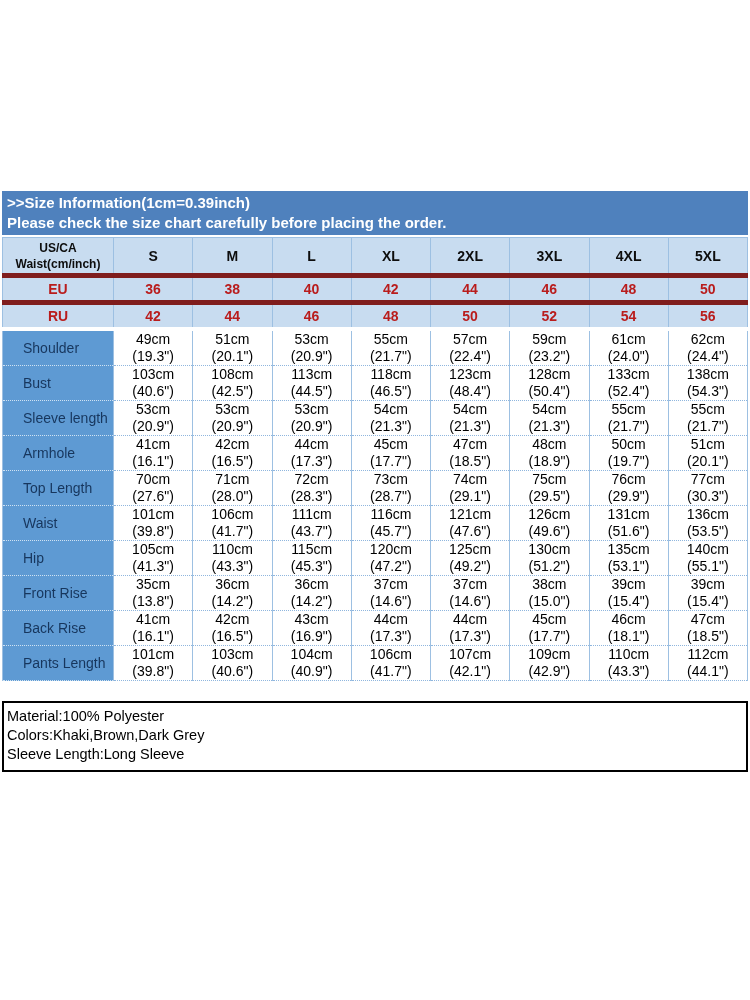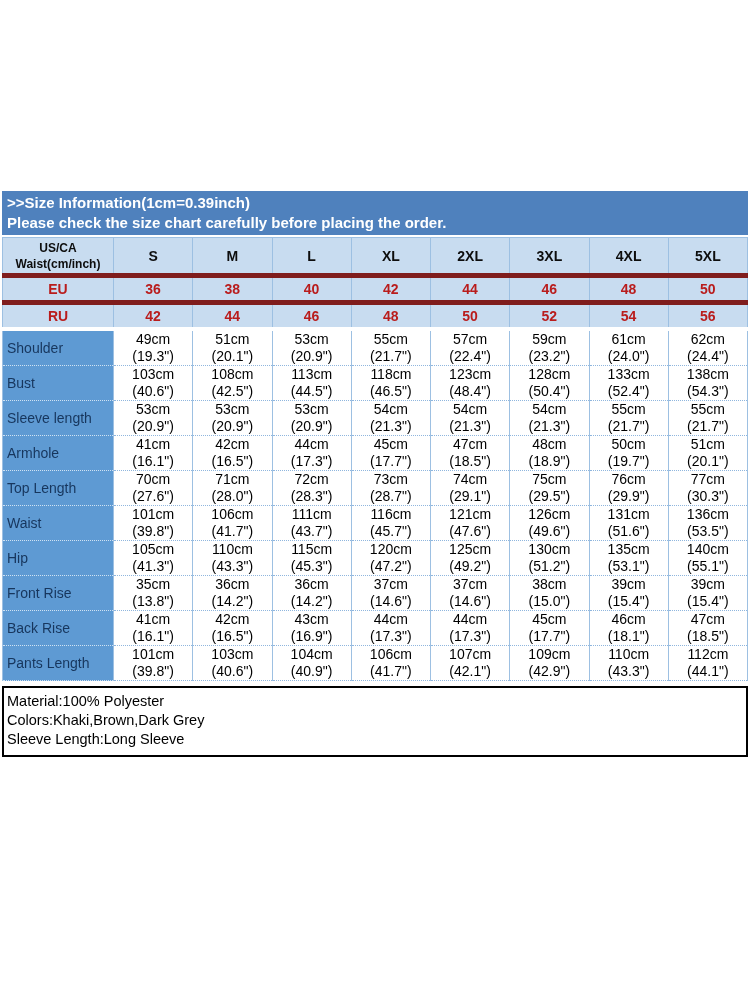--- a/index.html
+++ b/index.html
@@ -45,27 +45,27 @@
   }
   tbody.measure td{
     background:#ffffff;color:#000;font-size:14px;line-height:17px;
     height:34px;text-align:center;
     border-left:1px solid var(--grid);border-right:1px solid var(--grid);
     border-top:1px dotted var(--grid-dot);border-bottom:1px dotted var(--grid-dot);
   }
   tbody.measure tr.sep td{border-top:4px solid #ffffff;}
   tbody.measure td.mlabel{
     background:var(--label-bg);color:var(--label-text);
-    text-align:left;padding-left:4px;font-size:14px;font-weight:400;
+    text-align:left;padding-left:20px;font-size:14px;font-weight:400;
     border-top:1px dotted #cfe2f3;border-bottom:1px dotted #cfe2f3;
   }
   tbody.measure tr.sep td.mlabel{border-top:4px solid #ffffff;}
 
   .info-box{
-    margin-top:5px;border:2px solid #000000;background:#ffffff;
+    margin-top:20px;border:2px solid #000000;background:#ffffff;
     padding:4px 4px 6px 3px;color:#000;font-size:14.5px;line-height:19px;
   }
 </style>
 </head>
 <body>
 
 <div class="page">
   <div class="content">
 
     <div class="banner">

